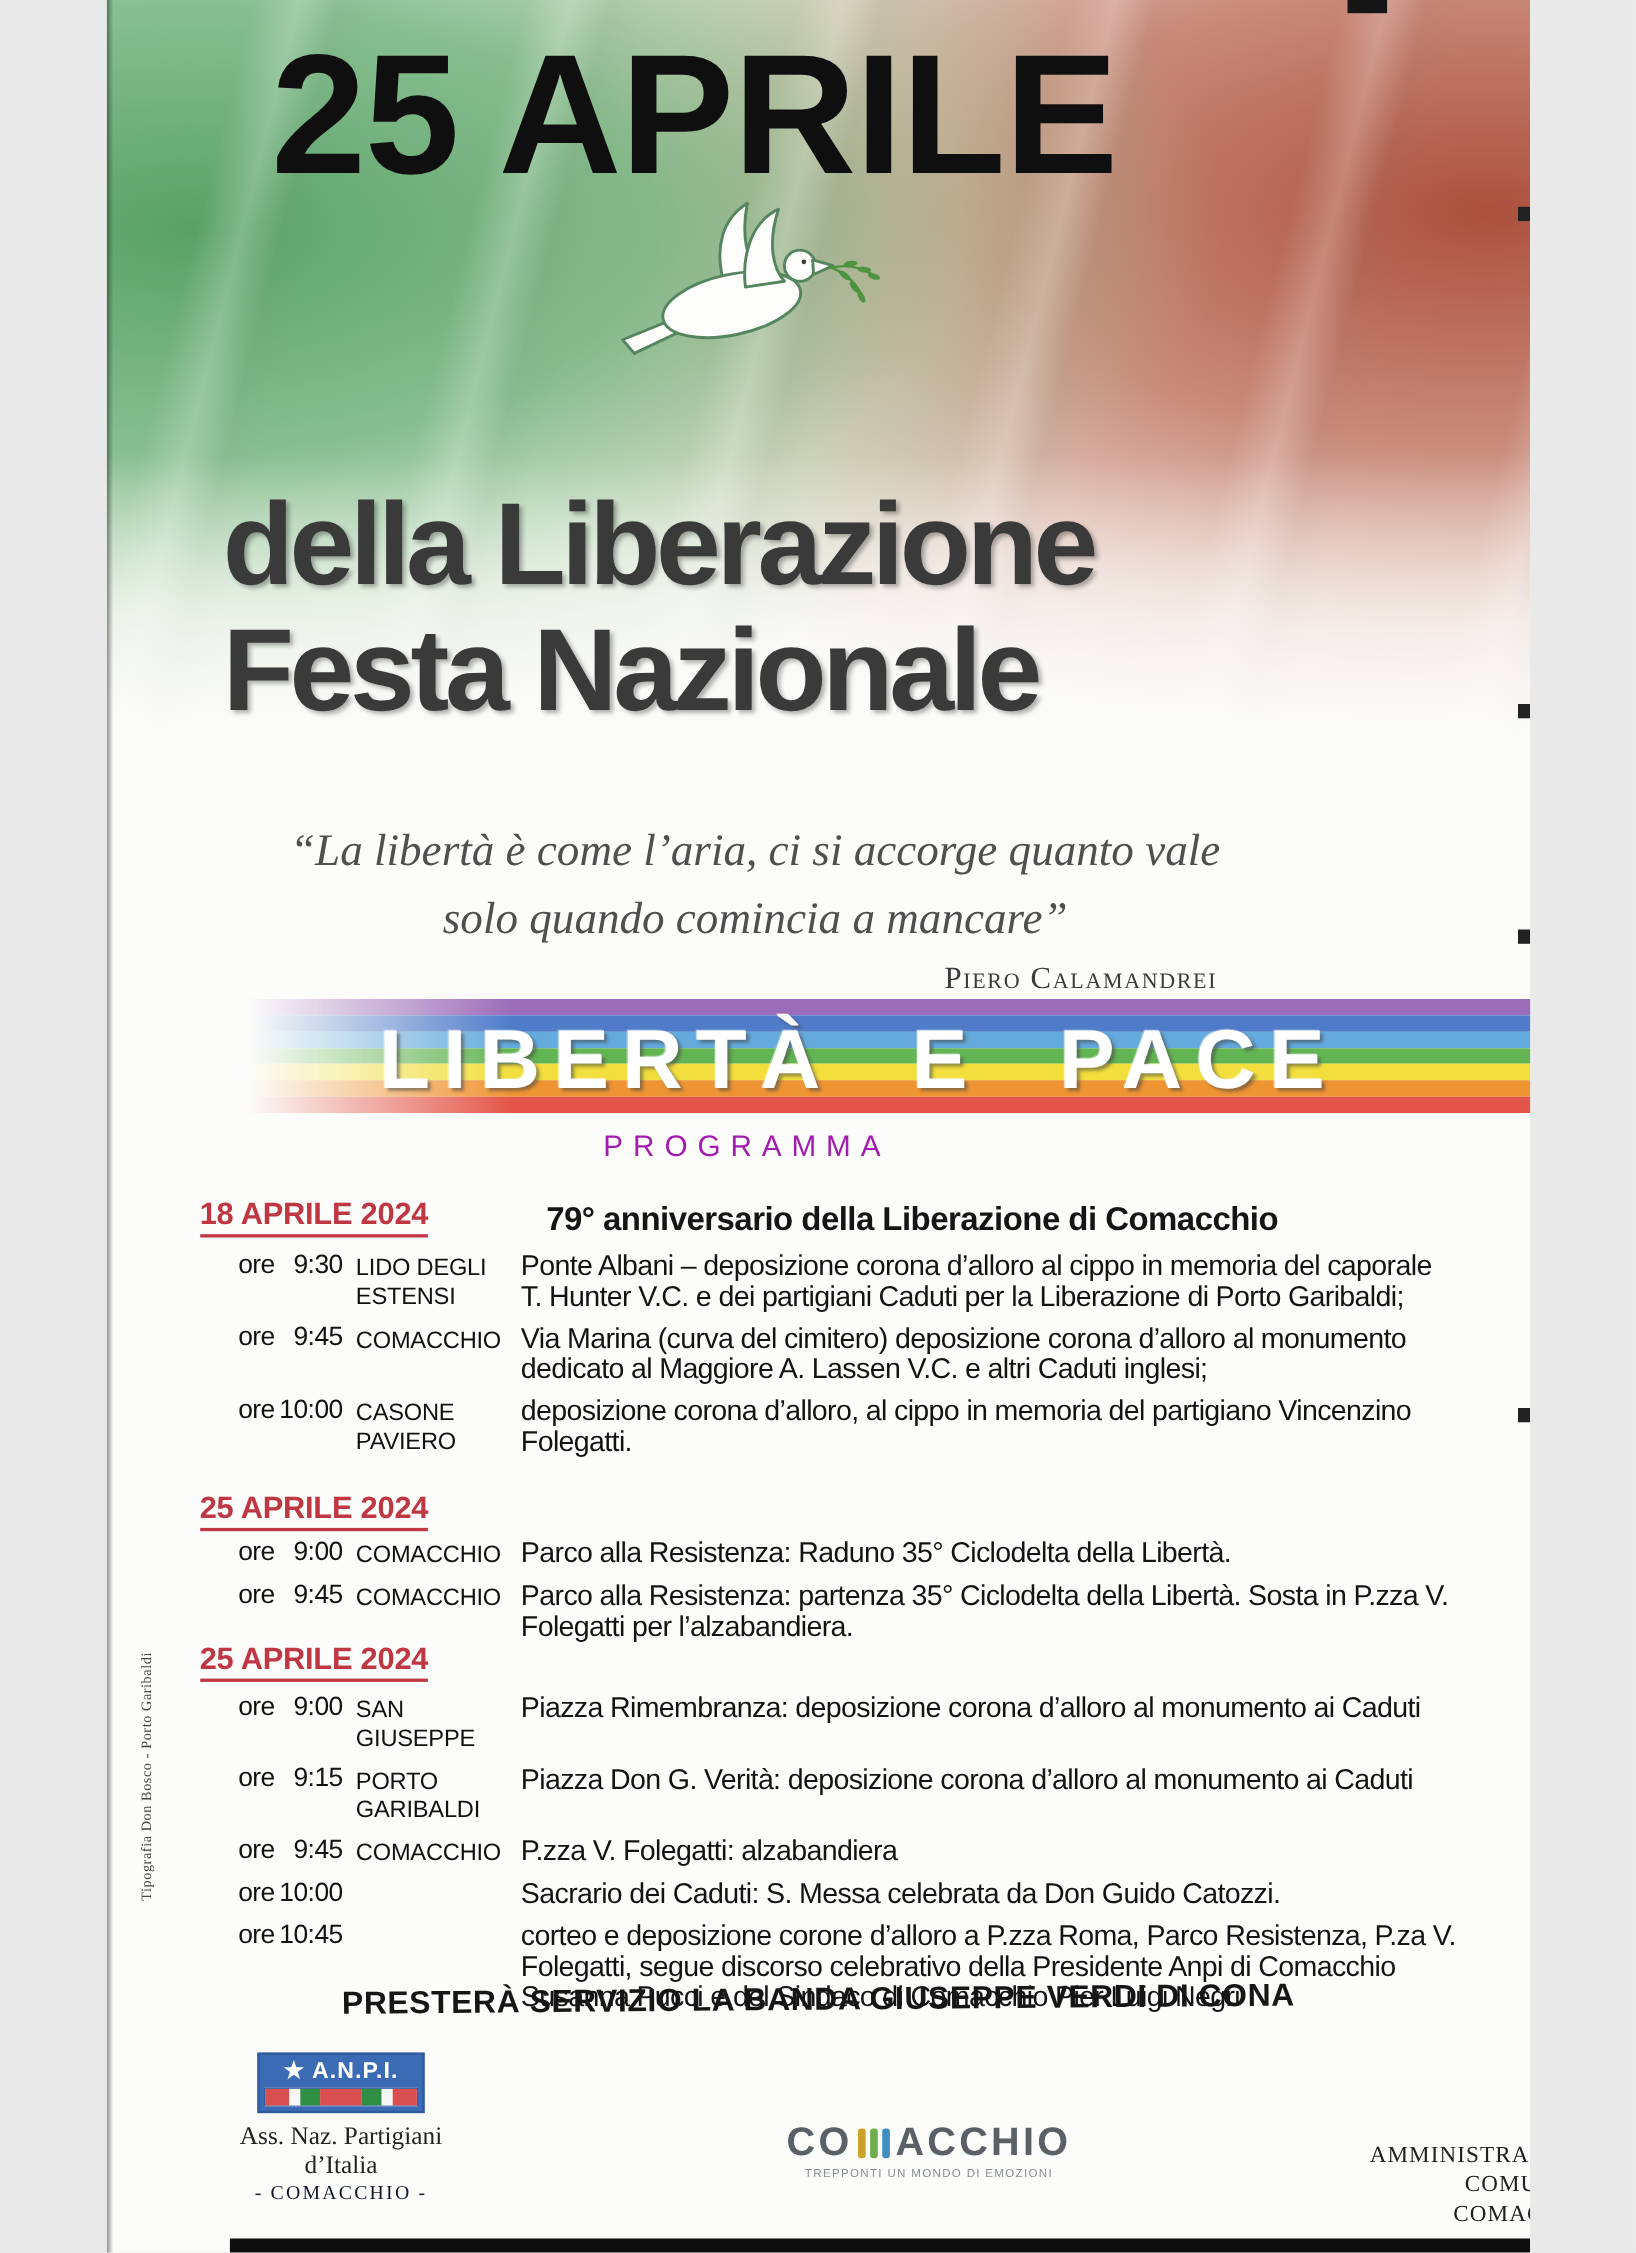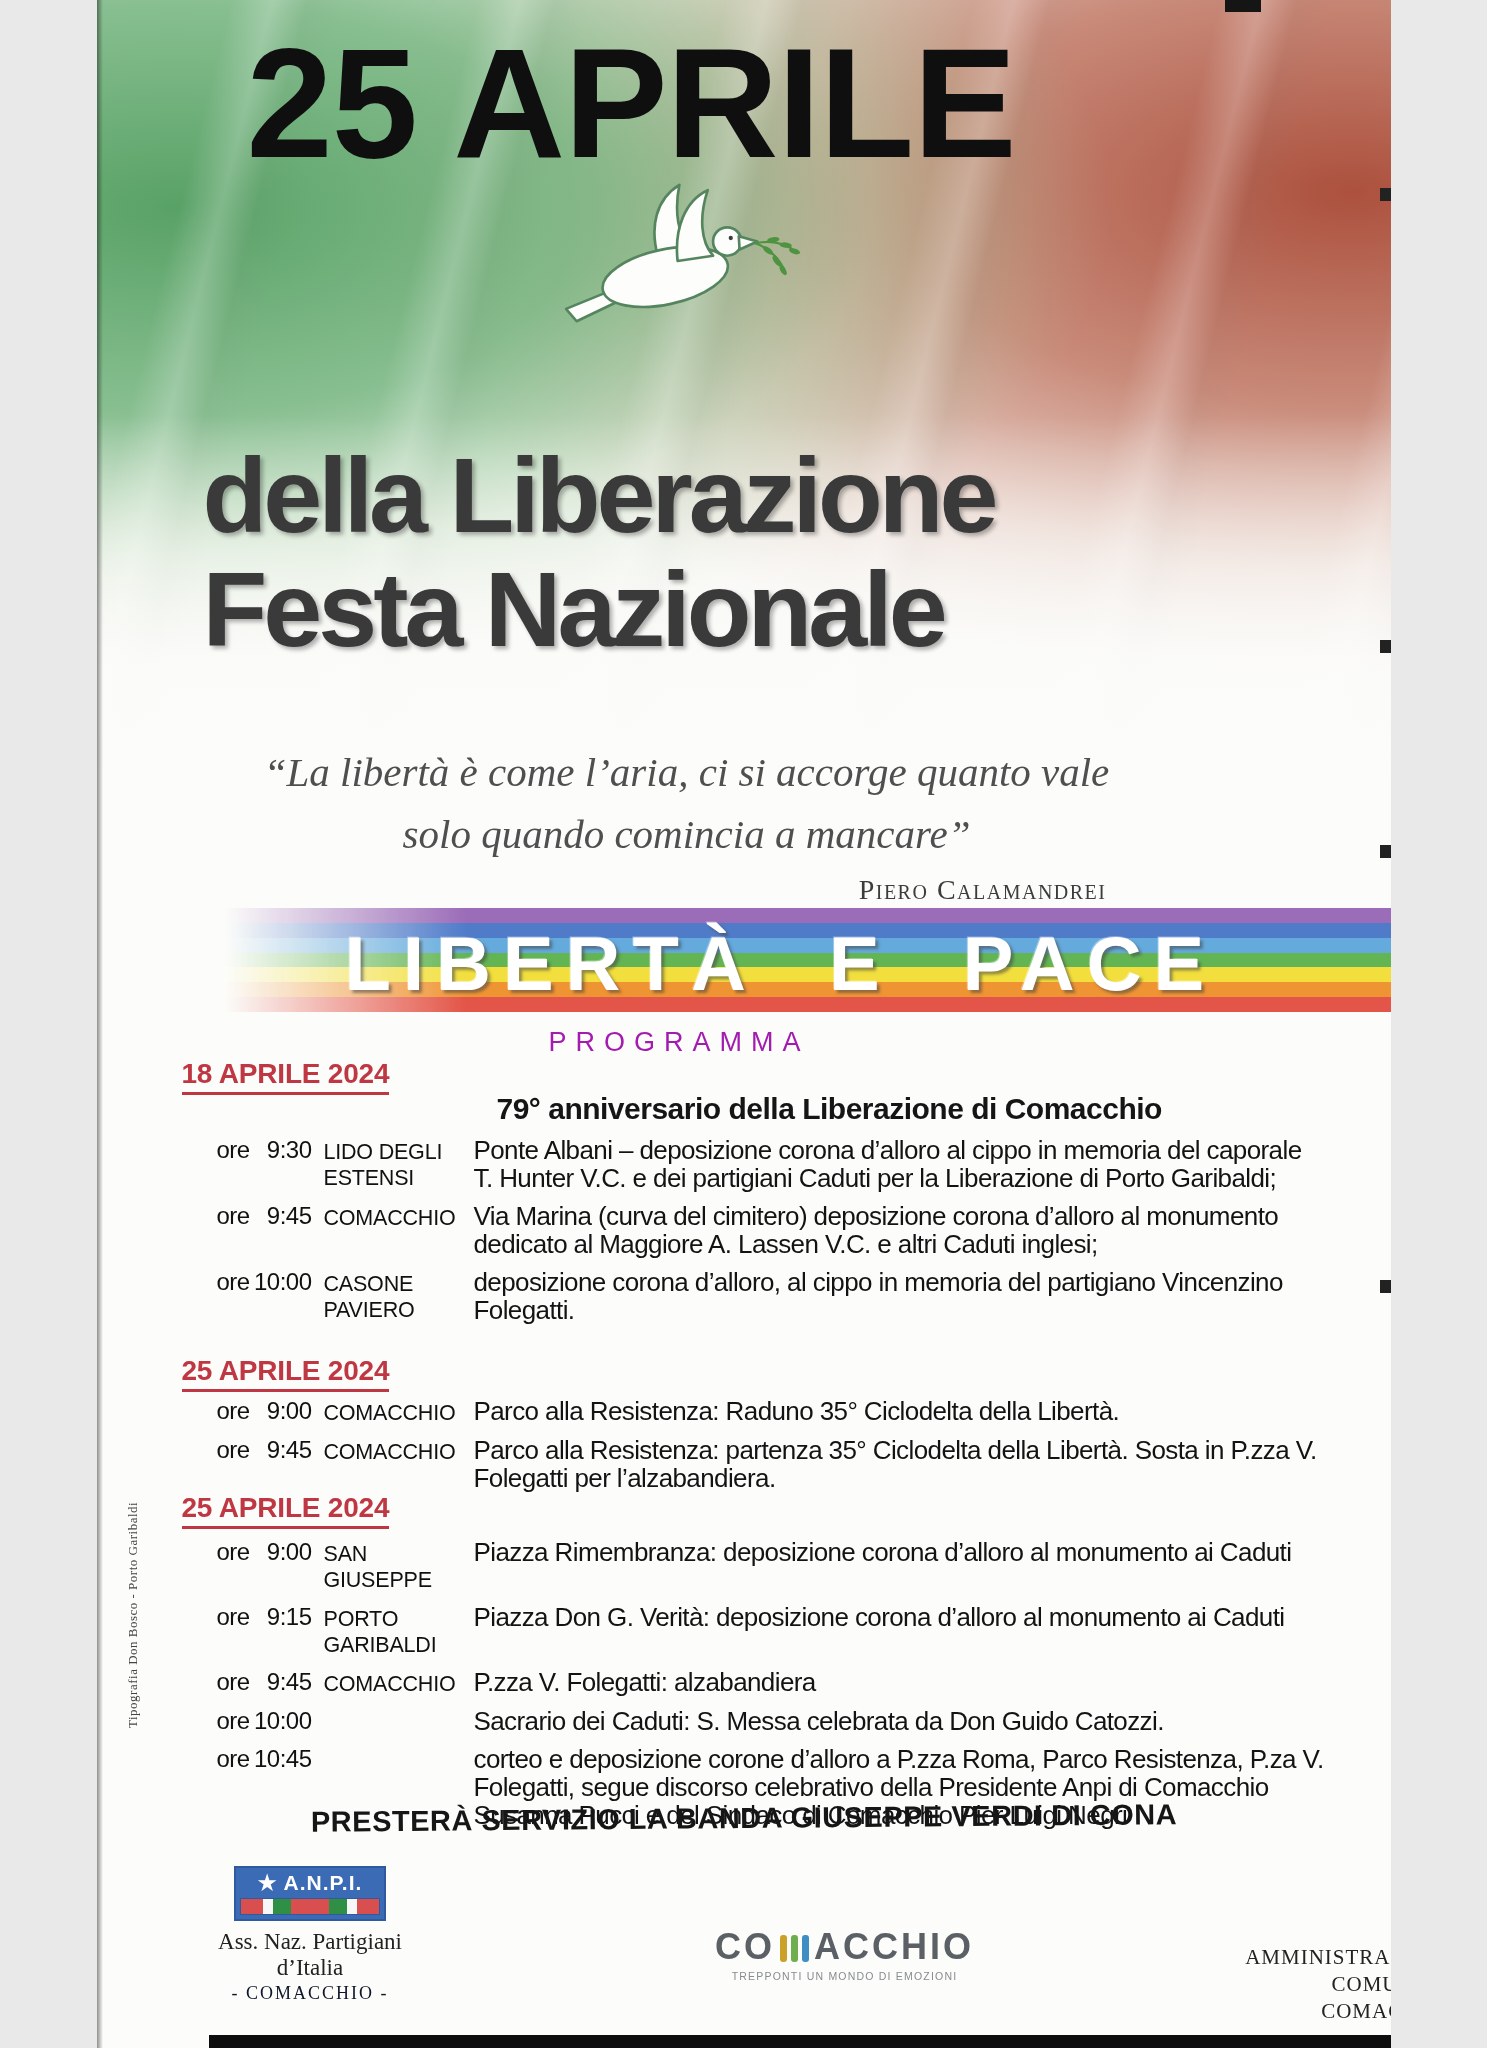--- a/index.html
+++ b/index.html
@@ -186,21 +186,21 @@
     <div class="stripe s3"></div>
     <div class="stripe s4"></div>
     <div class="stripe s5"></div>
     <div class="stripe s6"></div>
     <div class="stripe s7"></div>
   </div>
   <div class="banner-text">LIBERTÀ E PACE</div>
 
   <div class="programma">PROGRAMMA</div>
 
-  <div class="date-h" style="top:1058px">18 APRILE 2024</div>
+  <div class="date-h" style="top:1088px">18 APRILE 2024</div>
   <div class="sec-heading" style="top:1092px">79° anniversario della Liberazione di Comacchio</div>
   <div class="rows" style="top:1136px">
     <div class="ev">
       <div class="ot">
         <span>ore</span>
         <span>9:30</span>
       </div>
       <div class="loc">LIDO DEGLI ESTENSI</div>
       <div class="desc">Ponte Albani – deposizione corona d’alloro al cippo in memoria del caporale T.  Hunter V.C. e dei partigiani Caduti per la Liberazione di Porto Garibaldi;</div>
     </div>

